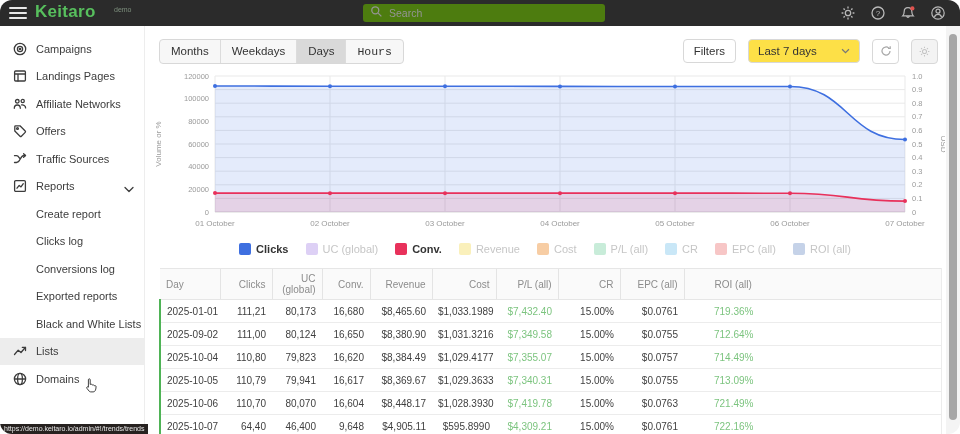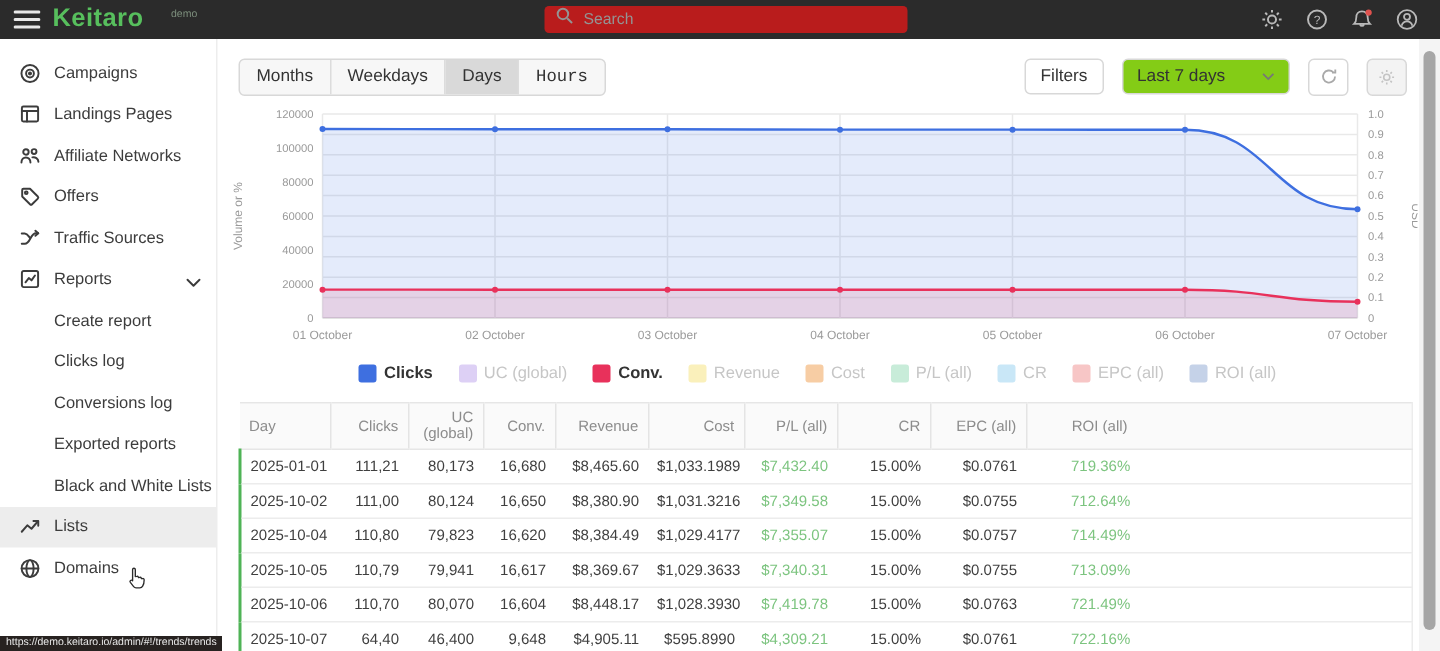--- a/index.html
+++ b/index.html
@@ -1,24 +1,24 @@
 <!DOCTYPE html>
 <html><head>
 <meta charset="utf-8">
 <style>
   * { margin:0; padding:0; box-sizing:border-box; }
   body { font-family:"Liberation Sans", sans-serif; background:#fff; }
-  .app { position:relative; width:960px; height:434px; overflow:hidden; background:#fff; }
+  .app { position:relative; width:960px; height:434px; overflow:hidden; background:#fff;border-radius:12px; }
 
   
   .topbar { position:absolute; left:0; top:0; width:960px; height:26px; background:#2b2b2b; z-index:30; }
   .hamburger { position:absolute; left:9px; top:6px; width:18px; height:14px; cursor:pointer; }
   .brand { position:absolute; left:35px; top:2px; font-size:17px; font-weight:bold; color:#57bf5d; letter-spacing:.3px; }
   .brand-suffix { position:absolute; left:114px; top:6px; font-size:7px; color:#7d8f7d; }
-  .searchbox { position:absolute; left:363px; top:4px; width:242px; height:18px; background:#b91c1c; border-radius:3px; display:flex; align-items:center; padding:0 7px; }
+  .searchbox { position:absolute; left:363px; top:4px; width:242px; height:18px; background:#4d7c0f; border-radius:3px; display:flex; align-items:center; padding:0 7px; }
   .searchbox input { flex:1; background:transparent; border:none; outline:none; color:#cfcfcf; font-size:10.5px; margin-left:6px; font-family:"Liberation Sans",sans-serif; }
   .searchbox input::placeholder { color:#949494; }
   .topbar-icons { position:absolute; right:14px; top:5px; display:flex; gap:14px; align-items:center; }
   .tico { width:16px; height:16px; position:relative; cursor:pointer; }
 
   
   .sidebar { position:absolute; left:0; top:26px; width:145px; height:408px; background:#fff; border-right:1px solid #ededed; padding-top:9px; z-index:5; }
   .side-item { height:27.5px; display:flex; align-items:center; padding:0 10px 0 12px; cursor:pointer; color:#3c3c3c; font-size:11px; }
   .side-item .sicon { width:16px; height:16px; margin-right:8px; flex:0 0 16px; }
   .side-item.active { background:#ededed; }
@@ -29,21 +29,21 @@
   
   .content { position:absolute; left:145px; top:26px; width:801px; height:408px; overflow:hidden; background:#fff; }
 
   .toolbar { position:absolute; left:14px; right:8px; top:12px; height:26px; display:flex; align-items:center; }
   .tabs { display:flex; border:1px solid #d8d8d8; border-radius:4px; overflow:hidden; background:#f7f7f7; }
   .tab { padding:5px 11px; font-size:11.5px; color:#333; border-right:1px solid #dcdcdc; cursor:pointer; }
   .tab:last-child { border-right:none;font-family:Liberation Mono, monospace; }
   .tab.active { background:#d9d9d9; }
   .toolbar-right { margin-left:auto; display:flex; gap:12px; align-items:flex-start; }
   .btn { border:1px solid #d8d8d8; border-radius:4px; background:#fff; font-size:11.5px; color:#333; padding:5px 10px; cursor:pointer; }
-  .select { border:1px solid #d8d8d8; border-radius:4px; background:#84cc16; font-size:11.5px; color:#333; padding:5px 9px; width:112px; display:flex; align-items:center; justify-content:space-between; cursor:pointer; }
+  .select { border:1px solid #d8d8d8; border-radius:4px; background:#fde047; font-size:11.5px; color:#333; padding:5px 9px; width:112px; display:flex; align-items:center; justify-content:space-between; cursor:pointer; }
   .icon-btn { border:1px solid #d8d8d8; border-radius:4px; background:#fff; width:27px; height:25px; display:flex; align-items:center; justify-content:center; cursor:pointer; }
   .icon-btn.disabled { background:#f3f3f3; }
 
   .chart-wrap { position:absolute; left:0; top:44px; width:800px; height:164px; }
   svg text { font-family:"Liberation Sans", sans-serif; }
 
   .legend { position:absolute; left:0; top:214px; width:800px; height:18px; display:flex; justify-content:center; gap:17px; align-items:center; }
   .legend-item { display:flex; align-items:center; gap:5px; font-size:11px; cursor:pointer; }
   .legend-item .sw { width:12px; height:12px; border-radius:2px; }
   .legend-item.on { color:#333; font-weight:bold; }
@@ -376,21 +376,21 @@
               <td class="ar">80,173</td>
               <td class="ar">16,680</td>
               <td class="ar">$8,465.60</td>
               <td class="ar">$1,033.1989</td>
               <td class="ar green">$7,432.40</td>
               <td class="ar">15.00%</td>
               <td class="ar">$0.0761</td>
               <td class="roi-col green">719.36%</td>
             </tr>
             <tr>
-              <td class="al">2025-10-02</td>
+              <td class="al">2025-09-02</td>
               <td class="ar">111,00</td>
               <td class="ar">80,124</td>
               <td class="ar">16,650</td>
               <td class="ar">$8,380.90</td>
               <td class="ar">$1,031.3216</td>
               <td class="ar green">$7,349.58</td>
               <td class="ar">15.00%</td>
               <td class="ar">$0.0755</td>
               <td class="roi-col green">712.64%</td>
             </tr>

